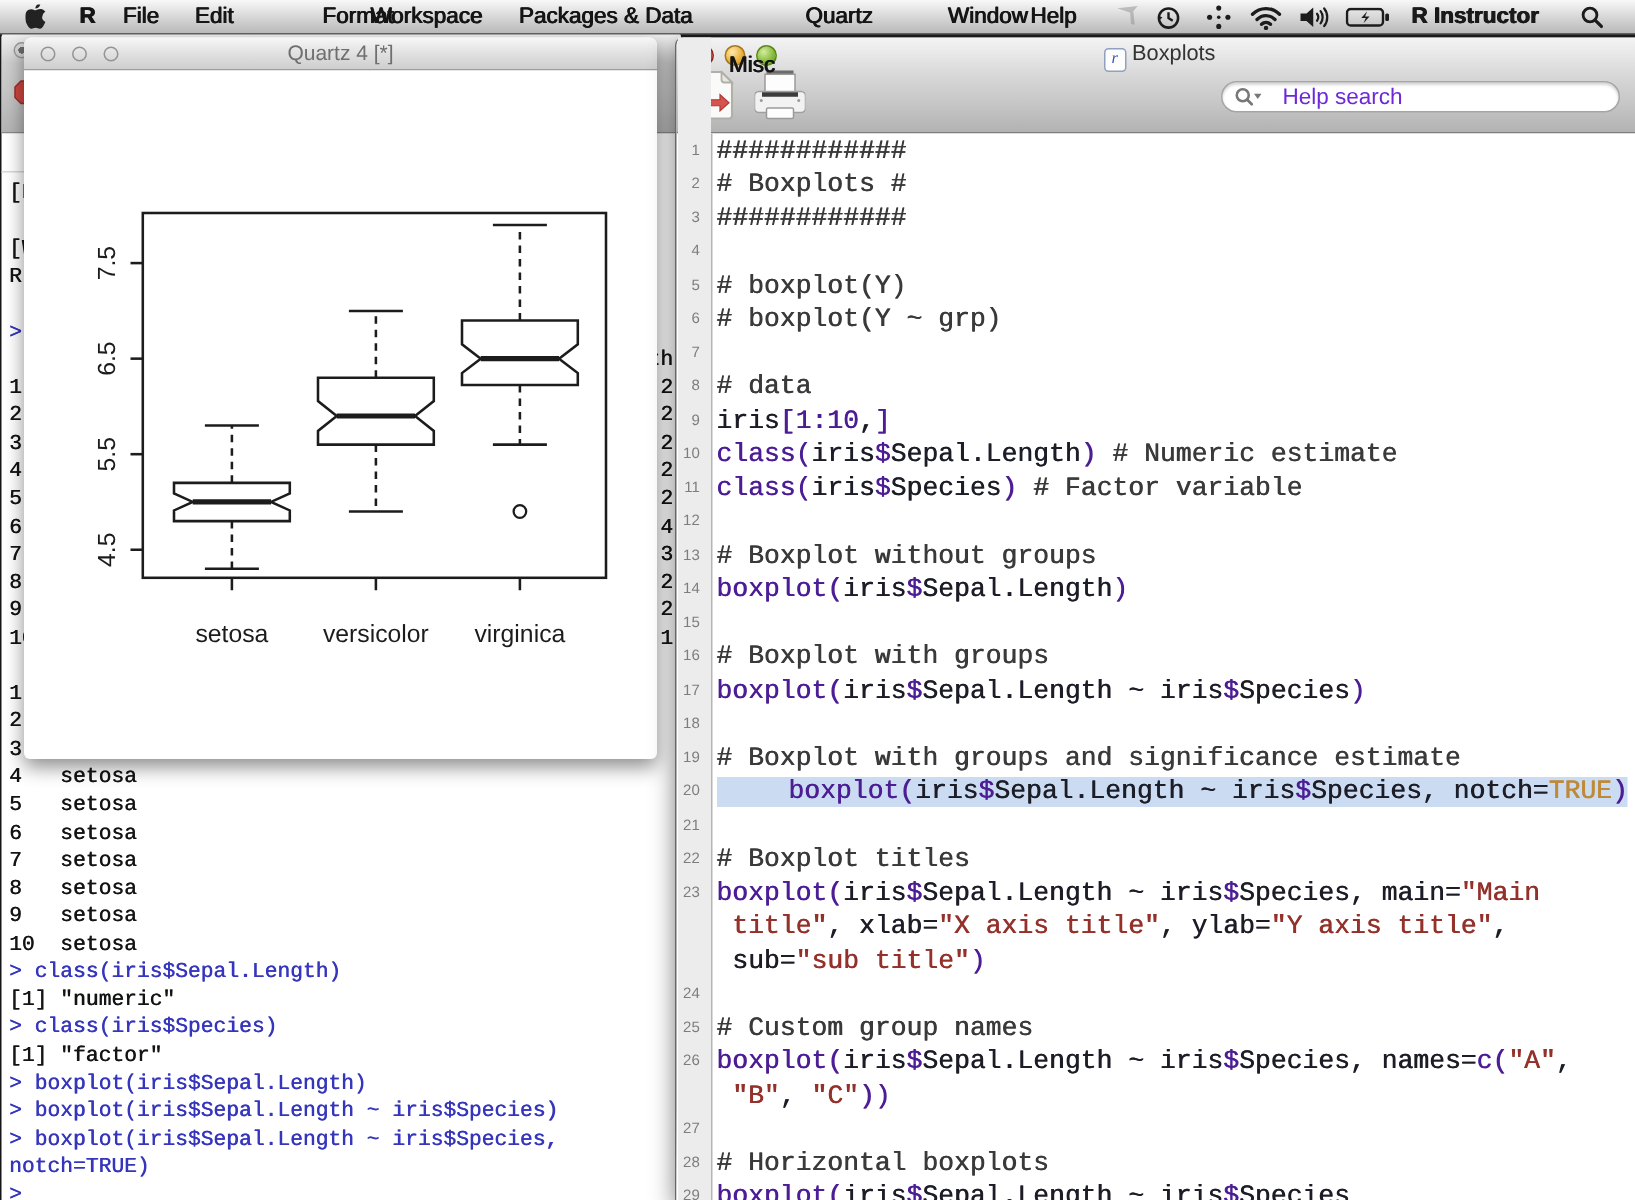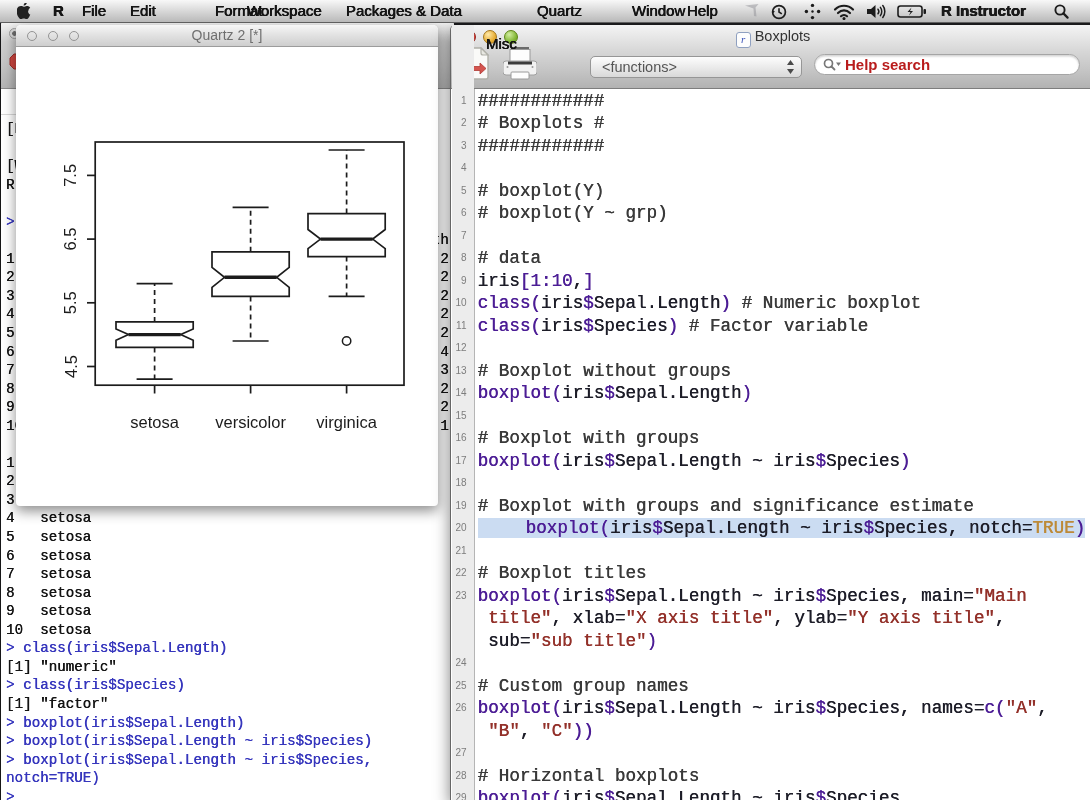--- a/index.html
+++ b/index.html
@@ -173,21 +173,21 @@
 <span class="ci">&gt; boxplot(iris$Sepal.Length ~ iris$Species,</span>
 <span class="ci">notch=TRUE)</span>
 <span class="ci">&gt;</span></pre>
 </div>
 
 <div id="quartz">
   <div id="q-title">
     <span class="hc" style="left:11px;"></span>
     <span class="hc" style="left:32px;"></span>
     <span class="hc" style="left:53px;"></span>
-    <span class="t">Quartz 2 [*]</span>
+    <span class="t">Quartz 4 [*]</span>
   </div>
   <svg class="abs" style="left:0;top:21px" width="422" height="460" viewBox="0 0 422 460">
     <g stroke="#1c1c1c" fill="none" stroke-width="1.7">
 <rect x="79.2" y="96" width="308.8" height="243.2"></rect>
 <line x1="71" y1="320.5" x2="79.2" y2="320.5"></line>
 <line x1="71" y1="256.8" x2="79.2" y2="256.8"></line>
 <line x1="71" y1="193.1" x2="79.2" y2="193.1"></line>
 <line x1="71" y1="129.4" x2="79.2" y2="129.4"></line>
 <line x1="138.6" y1="339.2" x2="138.6" y2="347.5"></line>
 <line x1="234.6" y1="339.2" x2="234.6" y2="347.5"></line>
@@ -248,49 +248,42 @@
   <svg class="abs" style="left:52px;top:21px" width="34" height="35" viewBox="0 0 34 35">
     <rect x="8" y="1" width="18" height="3.5" fill="#6b6b6b"></rect>
     <rect x="7" y="3.5" width="20" height="12" fill="#fdfdfd" stroke="#9a9a9a" stroke-width="1"></rect>
     <path d="M3 15 h28 a3 3 0 0 1 3 3 v8 a3 3 0 0 1 -3 3 h-28 a3 3 0 0 1 -3 -3 v-8 a3 3 0 0 1 3 -3 z" fill="#f2f2f2" stroke="#a0a0a0" stroke-width="1"></path>
     <rect x="5" y="15.5" width="24" height="3" fill="#3c3c3c"></rect>
     <circle cx="4.5" cy="21" r="1" fill="#9a9a9a"></circle>
       <circle cx="29.5" cy="21" r="1" fill="#9a9a9a"></circle>
     <rect x="8" y="26" width="18" height="7" rx="1" fill="#fdfdfd" stroke="#9a9a9a" stroke-width="1"></rect>
   </svg>
 
-  <div class="abs" style="left:139px;top:31px;width:210px;height:20px;border:1px solid #969696;border-radius:5px;background:linear-gradient(#fdfdfd,#d9d9d9);">
-    <span style="position:absolute;left:11px;top:1.5px;font-size:14.5px;color:#555;">&lt;functions&gt;</span>
-    <svg style="position:absolute;right:6px;top:3px" width="9" height="14" viewBox="0 0 9 14">
-      <path d="M4.5 0 L8 5 H1 Z" fill="#4a4a4a"></path>
-      <path d="M4.5 14 L1 9 H8 Z" fill="#4a4a4a"></path>
-    </svg>
-  </div>
 
   <div class="abs" style="left:363px;top:29px;width:264px;height:19px;border:1px solid #a5a5a5;border-radius:11px;background:#fff;box-shadow:inset 0 1.5px 2px rgba(0,0,0,.18);">
     <svg style="position:absolute;left:8px;top:3px" width="20" height="13" viewBox="0 0 20 13">
       <circle cx="5.5" cy="5.5" r="4" fill="none" stroke="#777" stroke-width="1.7"></circle>
       <path d="M8.5 8.5 L11.5 11.5" stroke="#777" stroke-width="1.8" stroke-linecap="round"></path>
       <path d="M13 4.5 L18 4.5 L15.5 8 Z" fill="#777"></path>
     </svg>
-    <span style="position:absolute;left:30px;top:1px;font-size:15px;color:#b91c1c;font-weight:bold;">Help search</span>
+    <span style="position:absolute;left:40px;top:1px;font-size:15px;color:#6d28d9;">Help search</span>
   </div>
 
   <div id="e-gutter">1<br>2<br>3<br>4<br>5<br>6<br>7<br>8<br>9<br>10<br>11<br>12<br>13<br>14<br>15<br>16<br>17<br>18<br>19<br>20<br>21<br>22<br>23<br>&nbsp;<br>&nbsp;<br>24<br>25<br>26<br>&nbsp;<br>27<br>28<br>29</div>
   <div id="e-gutline"></div>
   <pre class="code"><span class="cmt">############</span>
 <span class="cmt"># Boxplots #</span>
 <span class="cmt">############</span>
 
 <span class="cmt"># boxplot(Y)</span>
 <span class="cmt"># boxplot(Y ~ grp)</span>
 
 <span class="cmt"># data</span>
 iris<span class="kb">[1:10</span>,<span class="kb">]</span>
-<span class="kb">class(</span>iris<span class="kb">$</span>Sepal.Length<span class="kb">)</span> <span class="cmt"># Numeric boxplot</span>
+<span class="kb">class(</span>iris<span class="kb">$</span>Sepal.Length<span class="kb">)</span> <span class="cmt"># Numeric estimate</span>
 <span class="kb">class(</span>iris<span class="kb">$</span>Species<span class="kb">)</span> <span class="cmt"># Factor variable</span>
 
 <span class="cmt"># Boxplot without groups</span>
 <span class="kb">boxplot(</span>iris<span class="kb">$</span>Sepal.Length<span class="kb">)</span>
 
 <span class="cmt"># Boxplot with groups</span>
 <span class="kb">boxplot(</span>iris<span class="kb">$</span>Sepal.Length ~ iris<span class="kb">$</span>Species<span class="kb">)</span>
 
 <span class="cmt"># Boxplot with groups and significance estimate</span>
 <span class="hl"><span class="kb">boxplot(</span>iris<span class="kb">$</span>Sepal.Length ~ iris<span class="kb">$</span>Species, notch=<span class="tru">TRUE</span><span class="kb">)</span></span>

